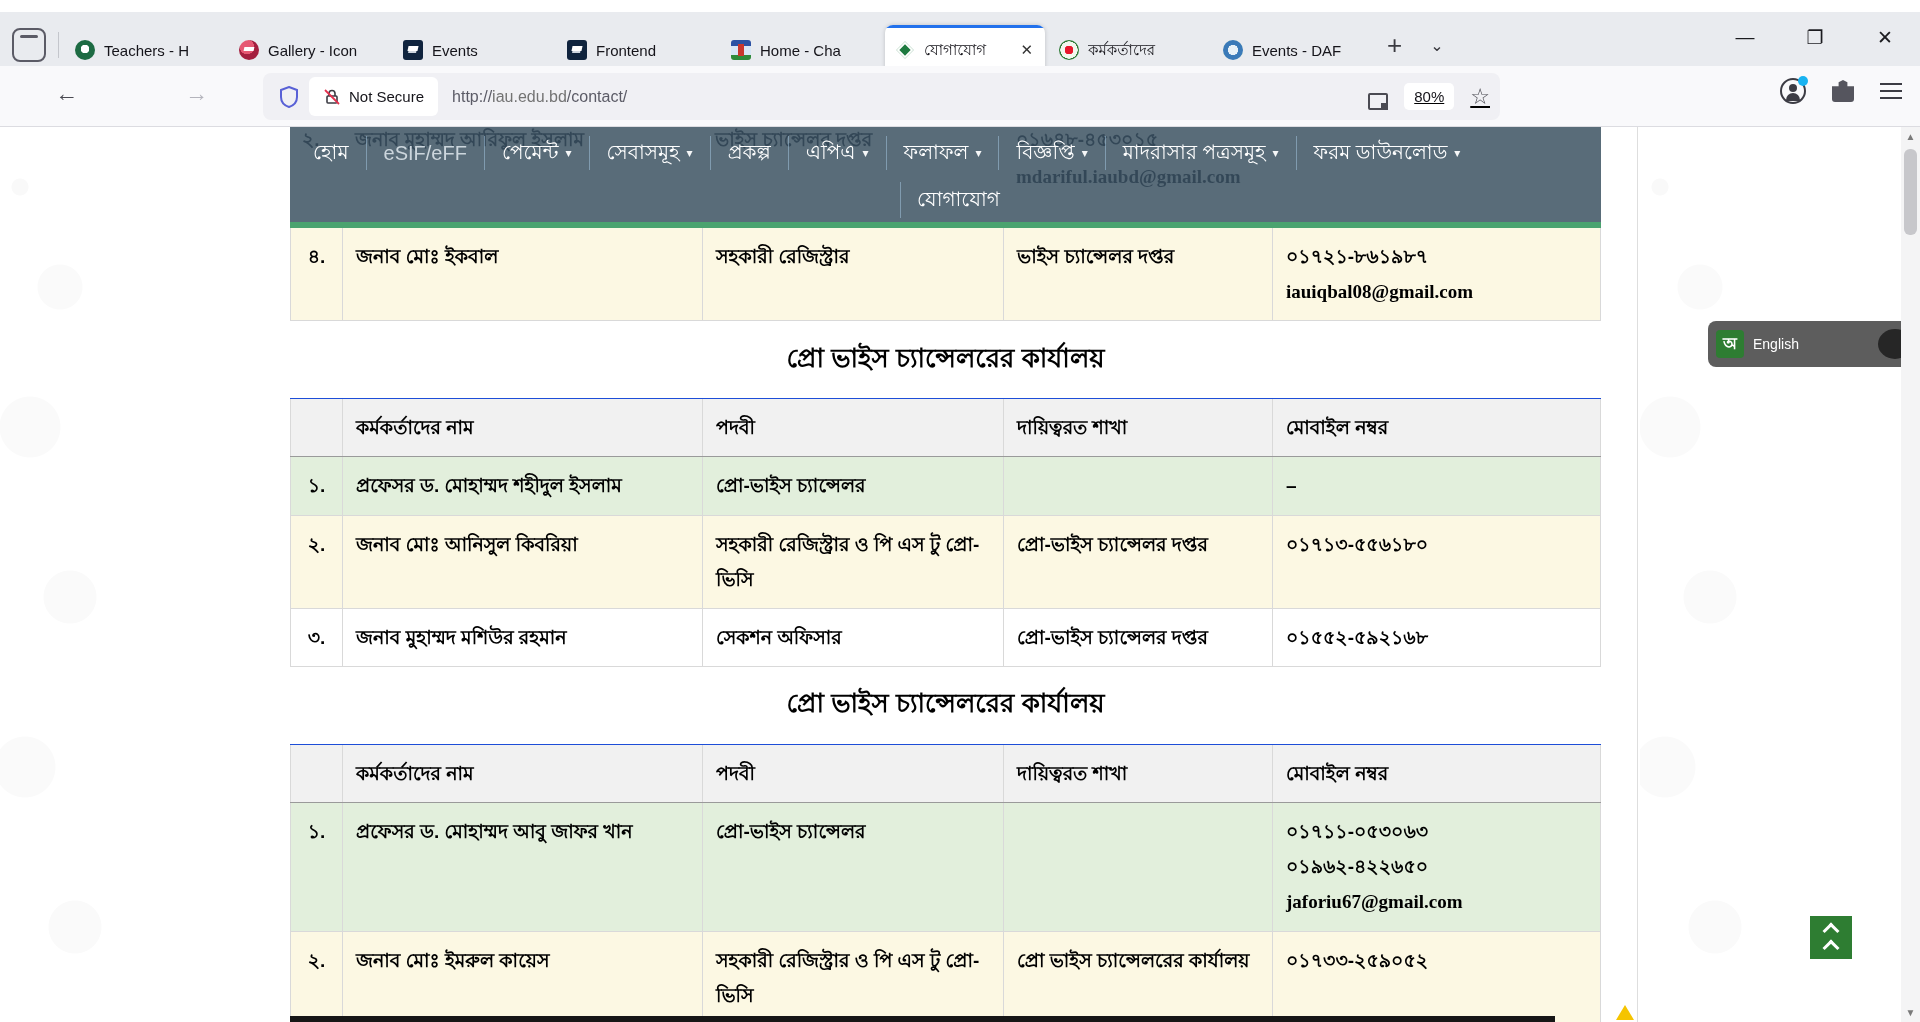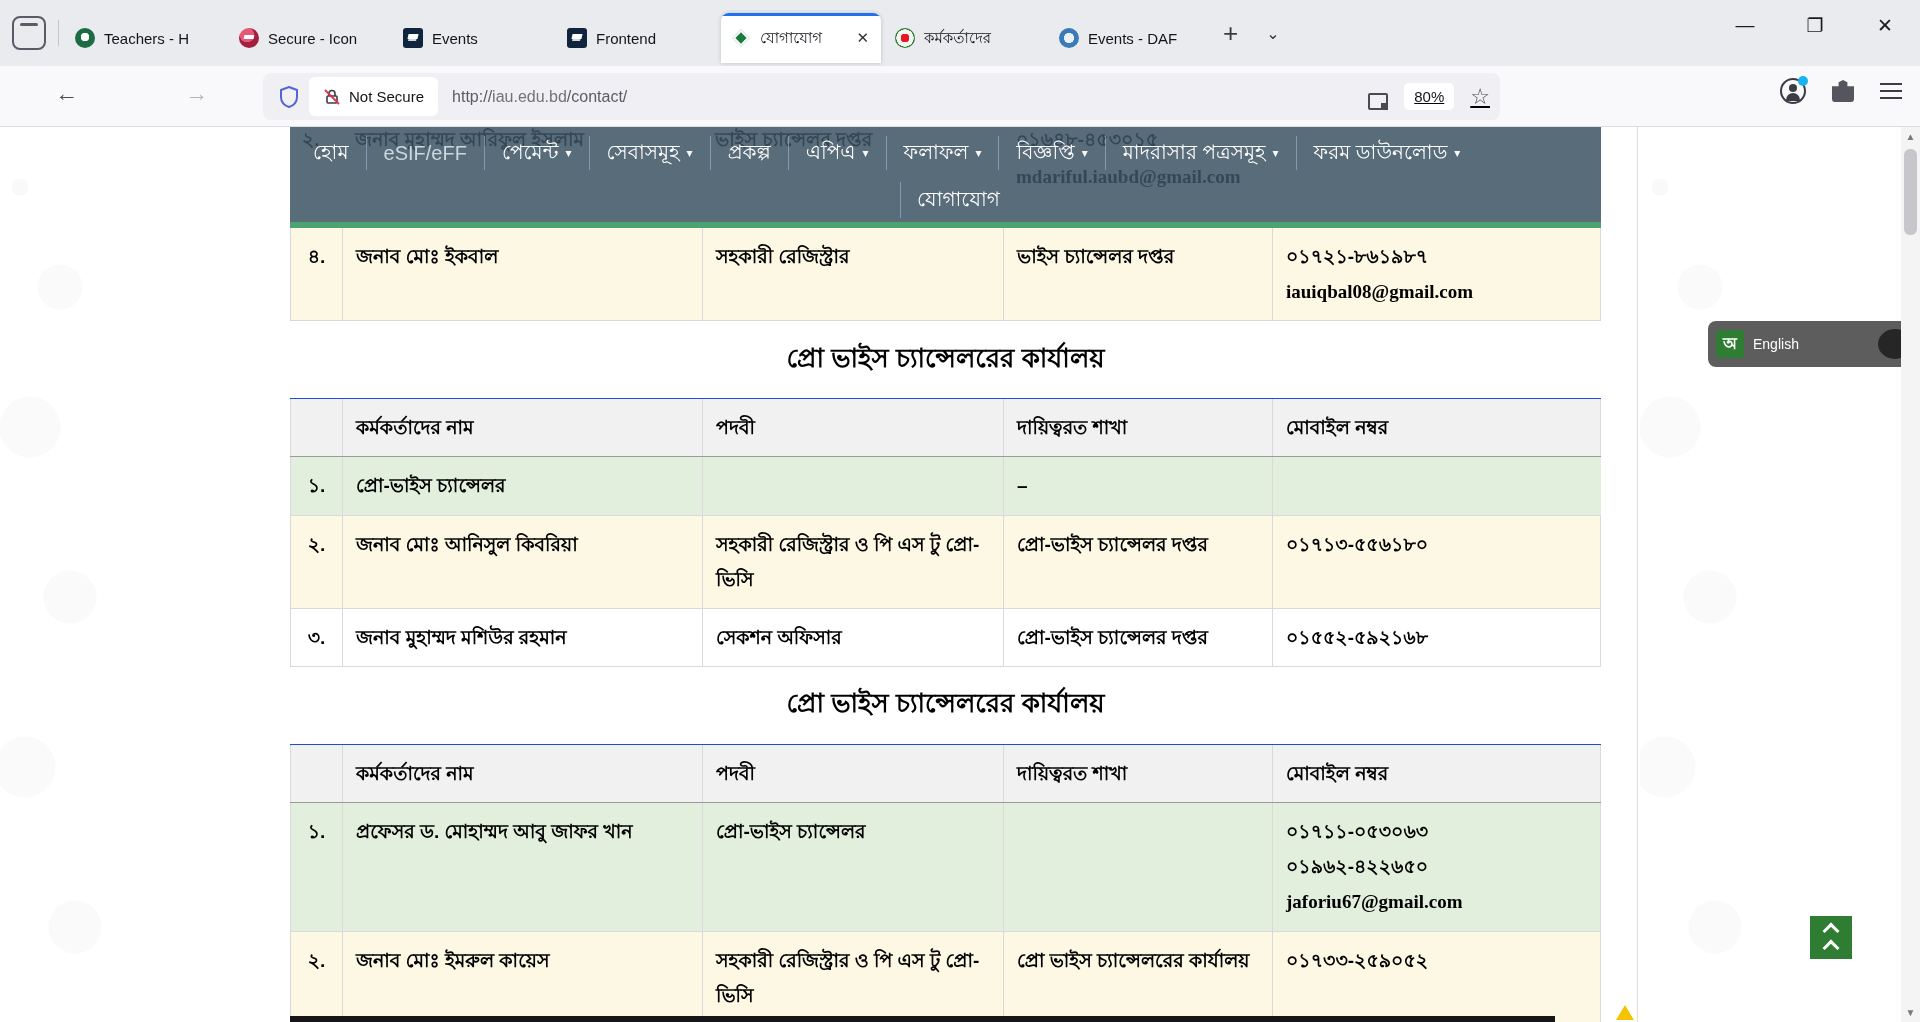--- a/index.html
+++ b/index.html
@@ -1,20 +1,20 @@
 <!DOCTYPE html>
 <html><head>
 <meta charset="utf-8">
 <style>
   * { box-sizing: border-box; margin: 0; padding: 0; }
   html,body { width:1920px; height:1022px; overflow:hidden;
     font-family:"Liberation Sans", sans-serif; background:#fff; }
 
   
-  .tabstrip { position:absolute; left:0; top:0; width:1920px; height:66px;
+  .tabstrip { position:absolute; left:0; top:12px; width:1920px; height:66px;
     background:#e9ebef; display:flex; align-items:center; }
   .ffview { width:34px; height:34px; margin:0 12px 0 12px; border:2px solid #5b5b66;
     border-radius:8px; position:relative; }
   .ffview::after { content:""; position:absolute; left:6px; right:6px; top:5px;
     height:3px; background:#5b5b66; border-radius:2px; }
   .strip-sep { width:1px; height:26px; background:#c4c6cc; margin-right:6px; }
   .tab { width:160px; height:50px; display:flex; align-items:center; gap:9px;
     padding:0 10px; border-radius:8px 8px 0 0; color:#15141a; font-size:15px;
     overflow:hidden; white-space:nowrap; flex:0 0 auto; position:relative; margin-top:10px;}
   .tab.active { background:#fff; box-shadow:0 0 4px rgba(0,0,0,.18); }
@@ -137,29 +137,33 @@
 <div class="tabstrip">
   <div class="ffview"></div>
   <div class="strip-sep"></div>
   <div id="tabs-root" style="display:flex; gap:4px;">
       <div class="tab">
         <span class="favicon fav-madrasa-green-emblem"></span>
         <span class="tab-title">Teachers - H</span>
       </div>
       <div class="tab">
         <span class="favicon fav-red-graduation-cap"></span>
-        <span class="tab-title">Secure - Icon</span>
+        <span class="tab-title">Gallery - Icon</span>
       </div>
       <div class="tab">
         <span class="favicon fav-navy-graduation-cap"></span>
         <span class="tab-title">Events</span>
       </div>
       <div class="tab">
         <span class="favicon fav-navy-graduation-cap"></span>
         <span class="tab-title">Frontend</span>
+      </div>
+      <div class="tab">
+        <span class="favicon fav-college-crest"></span>
+        <span class="tab-title">Home - Cha</span>
       </div>
       <div class="tab active">
         <span class="favicon fav-iau-green-diamond"></span>
         <span class="tab-title">যোগাযোগ</span>
         <span class="tab-close">✕</span>
       </div>
       <div class="tab">
         <span class="favicon fav-bangladesh-govt-seal"></span>
         <span class="tab-title">কর্মকর্তাদের</span>
       </div>
@@ -301,20 +305,21 @@
         </div>
         <div class="trow head">
           <div></div>
           <div>কর্মকর্তাদের নাম</div>
           <div>পদবী</div>
           <div>দায়িত্বরত শাখা</div>
           <div>মোবাইল নম্বর</div>
         </div>
         <div class="trow bg-green">
           <div>১.</div>
+          <div>প্রফেসর ড. মোহাম্মদ শহীদুল ইসলাম</div>
           <div>প্রো-ভাইস চ্যান্সেলর</div>
           <div></div>
           <div>
             <div>–</div>
           </div>
         </div>
         <div class="trow bg-cream">
           <div>২.</div>
           <div>জনাব মোঃ আনিসুল কিবরিয়া</div>
           <div>সহকারী রেজিস্ট্রার ও পি এস টু প্রো-ভিসি</div>

